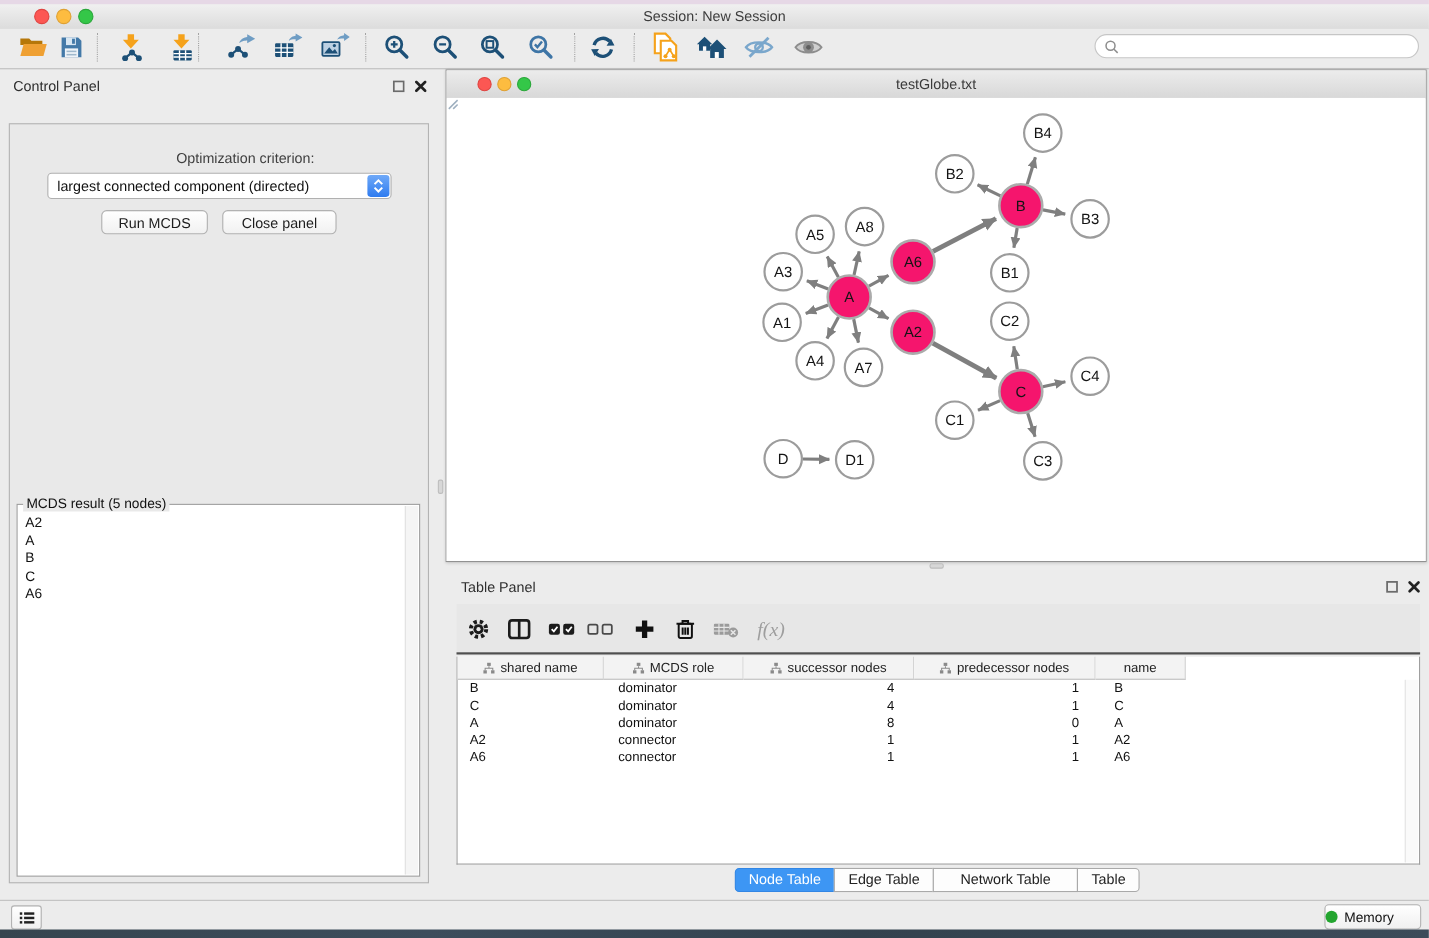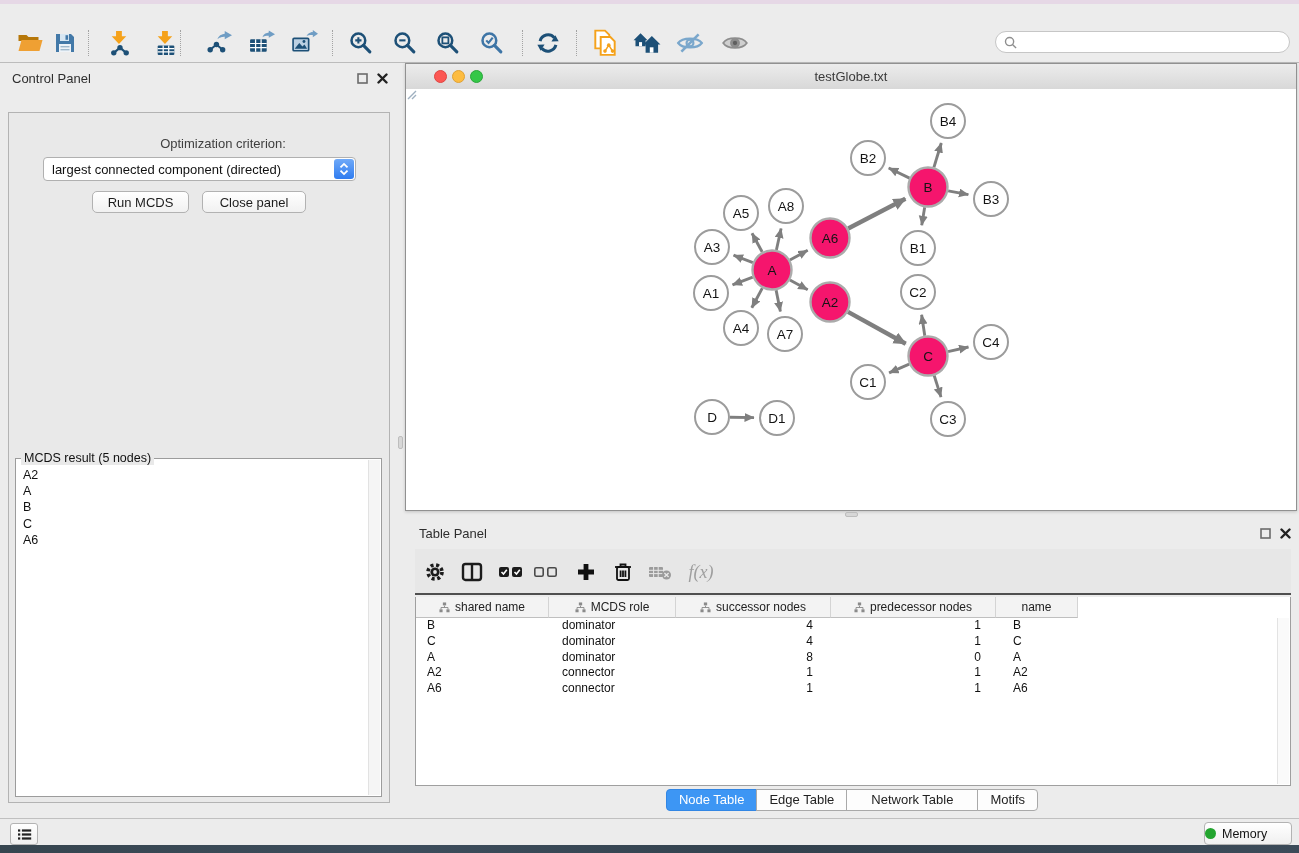--- a/index.html
+++ b/index.html
@@ -86,20 +86,26 @@
   .memory-btn{position:absolute;right:7px;top:3px;width:86px;height:21px;background:linear-gradient(#fff,#f0f0f0);border:1px solid #b3b3b3;border-radius:4px;display:flex;align-items:center;justify-content:flex-start;gap:6px;font-size:12.5px;color:#111;}
   .mem-dot{width:11px;height:11px;border-radius:50%;background:#23a52f;}
 </style>
 </head>
 <body>
 
 <div class="stage">
 
   <div class="abs strip-top"></div>
 
+  <div class="abs titlebar">
+    <div class="abs light red" style="left:31px"></div>
+    <div class="abs light yellow" style="left:51px"></div>
+    <div class="abs light green" style="left:71px"></div>
+    <div class="abs title-text">Session: New Session</div>
+  </div>
 
   <div class="abs toolbar">
     <div class="tb-btn" style="left:15px">
       <svg width="27" height="24" viewBox="0 0 26 24">
           <path d="M1 4h8l2 2h10v4H1z" fill="#b67709"></path>
           <path d="M1 20 4 9h21l-3 11z" fill="#efa033"></path>
         </svg>
     </div>
     <div class="tb-btn" style="left:50px">
       <svg width="24" height="24" viewBox="0 0 24 24">
@@ -560,21 +566,21 @@
           <div class="td nm" style="width: 82px;">A6</div>
         </div>
       </div>
     <div class="tbl-scroll"></div>
   </div>
 
   <div class="abs seg-row" style="left:405px;top:789px;width:894px">
       <div class="seg-tab active" style="padding: 0px 12px;">Node Table</div>
       <div class="seg-tab" style="padding: 0px 12px;">Edge Table</div>
       <div class="seg-tab" style="padding: 0px 24px;">Network Table</div>
-      <div class="seg-tab" style="padding: 0px 12px;">Motifs</div>
+      <div class="seg-tab" style="padding: 0px 12px;">Table</div>
     </div>
 
   <div class="abs statusbar">
     <div class="status-btn">
       <svg width="15" height="13" viewBox="0 0 16 14">
           <g fill="#222">
             <rect x="1" y="1.5" width="2.4" height="2.4"></rect>
             <rect x="1" y="5.8" width="2.4" height="2.4"></rect>
             <rect x="1" y="10.1" width="2.4" height="2.4"></rect>
             <rect x="5.2" y="1.5" width="10" height="2.4"></rect>

